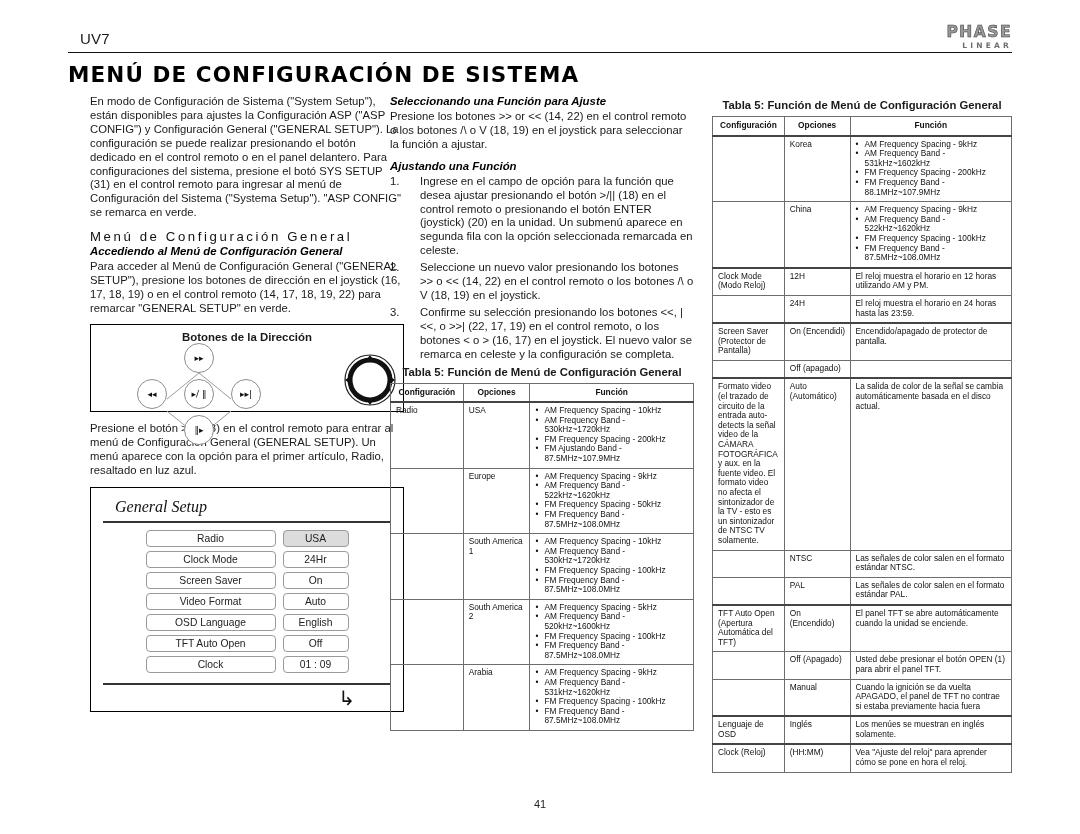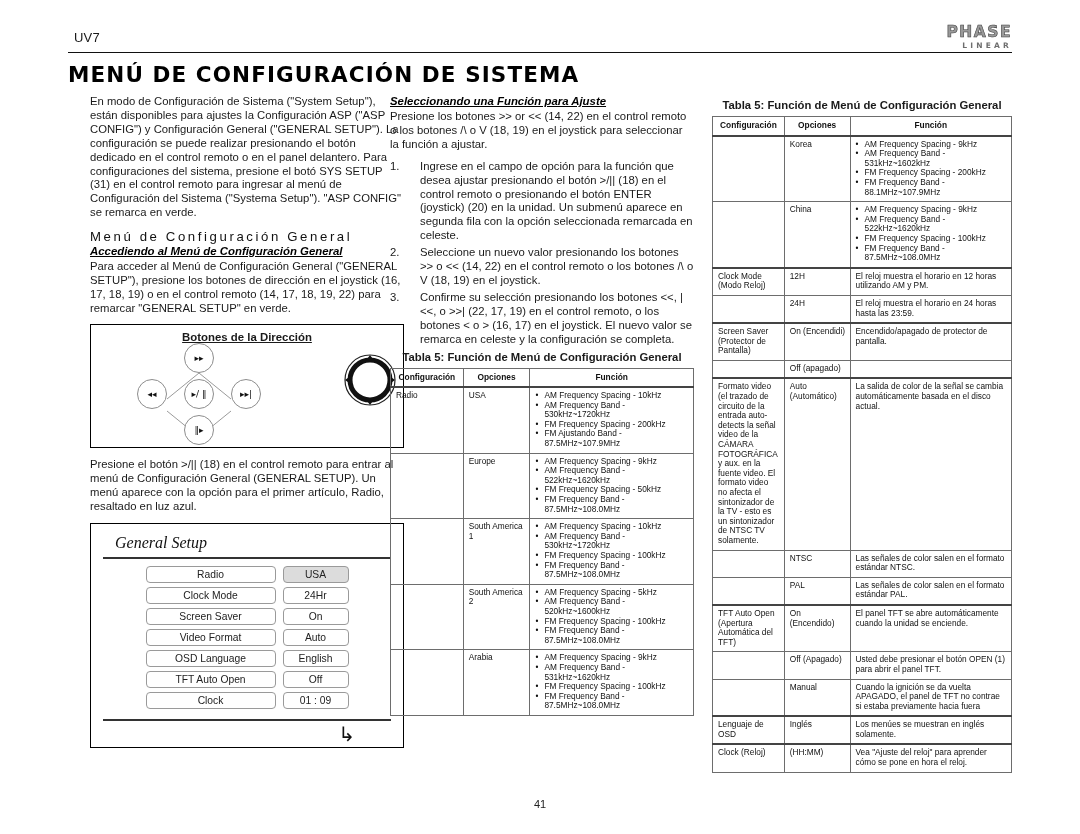--- a/index.html
+++ b/index.html
@@ -10,21 +10,21 @@
     font-family:"Liberation Sans", sans-serif;
     color:#1a1a1a;
     overflow:hidden;
     position:relative;
   }
 
   
   #page { position:relative; width:1080px; height:834px; padding:0; }
 
   .hdr { position:absolute; left:68px; top:28px; width:944px; height:36px; }
-  .hdr-model { position:absolute; left:6px; top:2px; font-size:13px; letter-spacing:.2px; }
+  .hdr-model { position:absolute; left:12px; top:2px; font-size:15px; letter-spacing:.2px; }
   .hdr-rule { position:absolute; left:0; top:24px; width:944px; height:1.4px; background:#111; }
 
   .logo { position:absolute; right:0; top:-3px; text-align:right; line-height:1; }
   .logo-main {
     font-family:"DejaVu Sans", sans-serif;
     font-weight:bold; font-size:15.5px; letter-spacing:1.5px;
     color:#9a9a9a;
     -webkit-text-stroke:0.6px #3d3d3d;
     text-stroke:0.6px #3d3d3d;
   }
@@ -49,32 +49,32 @@
 
   p.body, li.body {
     font-size:11.3px; line-height:13.9px; margin:0 0 8px 0; text-align:left;
   }
   .h2 {
     font-size:13.2px; letter-spacing:2.6px; margin:9px 0 1px 0;
     font-weight:normal; color:#111;
   }
   .h3 {
     font-size:11.4px; font-weight:bold; font-style:italic;
-    margin:0 0 3px 0; color:#000;text-decoration:underline;
+    margin:0 0 3px 0; color:#000;
   }
   .h3-top { margin-top:0; }
 
   ol.steps { margin:0; padding:0; list-style:none; }
   ol.steps li { position:relative; padding-left:30px; margin-bottom:3px;
                 font-size:11.3px; line-height:13.9px; }
   ol.steps li .num { position:absolute; left:0; top:0; }
 
   
   .fig { border:1px solid #000; margin:8px 0 10px 0; background:#fff; }
-  #fig-dir { height:124px; position:relative;text-decoration:underline; }
+  #fig-dir { height:88px; position:relative; }
   .fig-cap { text-align:center; font-size:11.4px; font-weight:bold; padding-top:6px; }
   .dpad { position:absolute; left:28px; top:24px; width:160px; height:84px; }
   .dbtn {
     position:absolute; width:30px; height:30px; border-radius:50%;
     border:1px solid #8d8d8d; background:#fff;
     display:flex; align-items:center; justify-content:center;
     font-size:9px; color:#111; font-family:"DejaVu Sans", sans-serif;
   }
   .dbtn.up    { left:65px; top:-6px; }
   .dbtn.left  { left:18px; top:30px; }
@@ -209,20 +209,21 @@
         </div>
       <div class="gs-foot">
         <span class="gs-back">↳</span>
       </div>
     </div>
   </div>
 
   <div class="col" id="col-mid">
     <div class="h3 h3-top">Seleccionando una Función para Ajuste</div>
     <p class="body">Presione los botones &gt;&gt; or &lt;&lt; (14, 22) en el control remoto o los botones /\ o V (18, 19) en el joystick para seleccionar la función a ajustar.</p>
+    <div class="h3">Ajustando una Función</div>
     <ol class="steps" id="mid-steps">
         <li><span class="num">1.</span><span>Ingrese en el campo de opción para la función que desea ajustar presionando el botón &gt;/|| (18) en el control remoto o presionando el botón ENTER (joystick) (20) en la unidad. Un submenú aparece en segunda fila con la opción seleccionada remarcada en celeste.</span></li>
         <li><span class="num">2.</span><span>Seleccione un nuevo valor presionando los botones &gt;&gt; o &lt;&lt; (14, 22) en el control remoto o los botones /\ o V (18, 19) en el joystick.</span></li>
         <li><span class="num">3.</span><span>Confirme su selección presionando los botones &lt;&lt;, |&lt;&lt;, o &gt;&gt;| (22, 17, 19) en el control remoto, o los botones &lt; o &gt; (16, 17) en el joystick. El nuevo valor se remarca en celeste y la configuración se completa.</span></li>
       </ol>
 
     <div class="tbl-cap">Tabla 5: Función de Menú de Configuración General</div>
     <table class="t5" id="tbl-mid">
       <thead>
         <tr>

